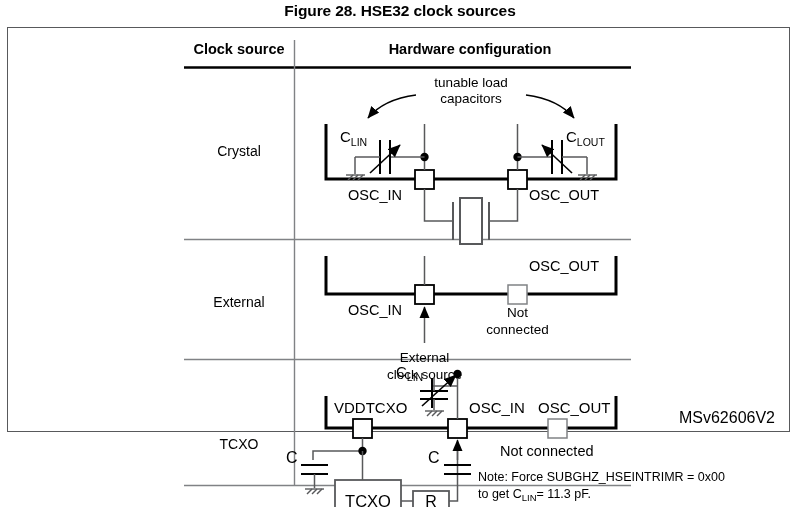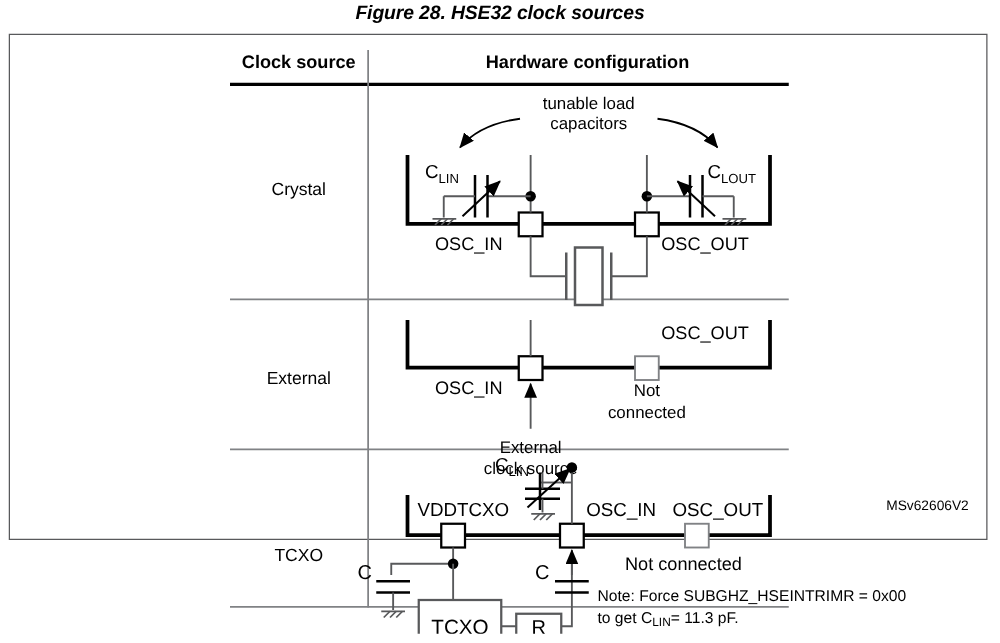--- a/index.html
+++ b/index.html
@@ -13,38 +13,37 @@
     position: relative;
     overflow: hidden;
   }
   #figure-title {
     position: absolute;
     top: 2px; left: 0; width: 800px;
     text-align: center;
     font-size: 15.5px;
     font-weight: bold;
     letter-spacing: -0.1px;
-    font-style: italic;
   }
   #figure-frame {
     position: absolute;
     left: 7px; top: 27px;
     width: 783px; height: 405px;
     border: 1.5px solid #58595b;
     box-sizing: border-box;
     background: #fff;
   }
   #figure-svg {
     position: absolute;
     left: 0; top: 0;
   }
   .msid {
     position: absolute;
-    right: 14px; bottom: 20px;
-    font-size: 11px;
+    right: 14px; bottom: 4px;
+    font-size: 16px;
   }
 </style>
 </head>
 <body>
 
 <div id="figure-title">Figure 28. HSE32 clock sources</div>
 
 <div id="figure-frame">
 
   <svg id="figure-svg" width="783" height="479" viewBox="0 0 783 479">

